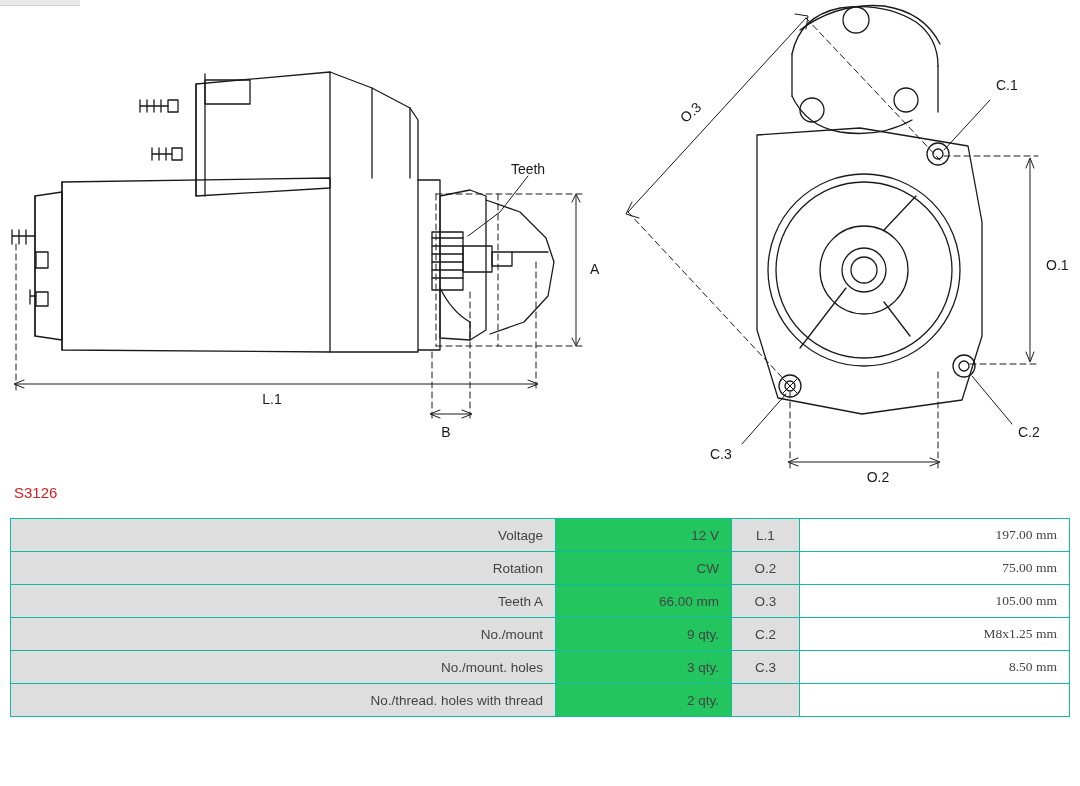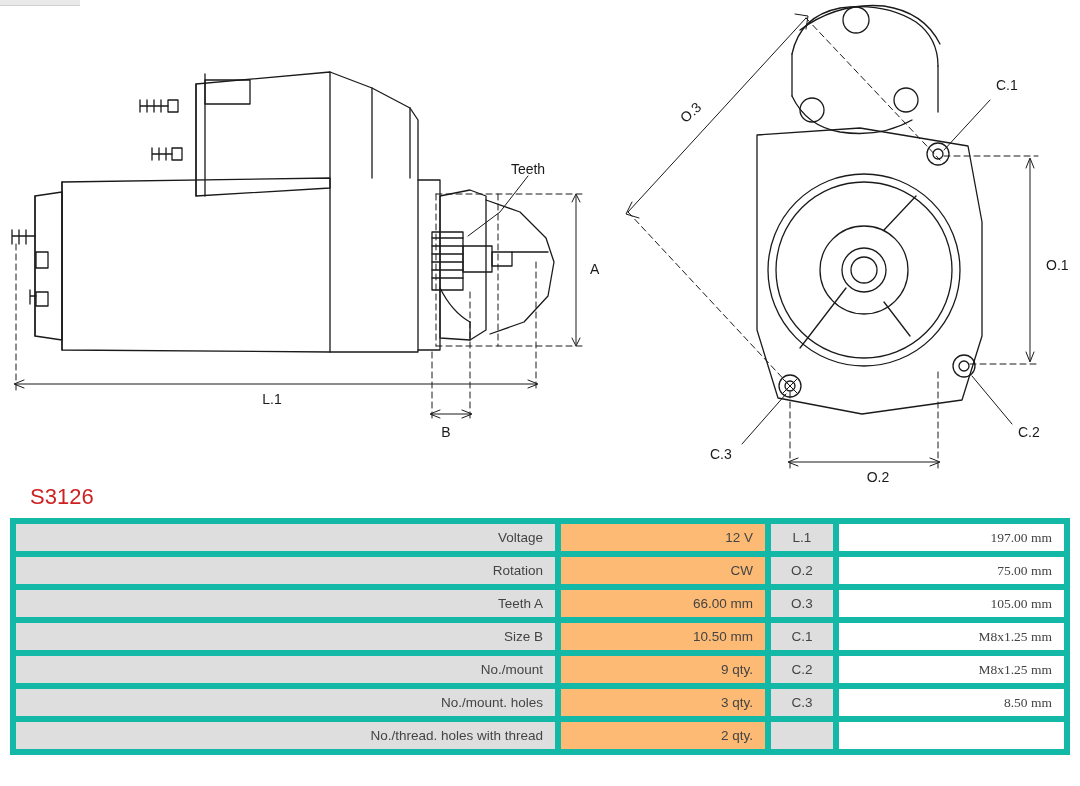--- a/index.html
+++ b/index.html
@@ -16,51 +16,50 @@
     position: absolute;
     top: 0; left: 0;
     width: 1080px; height: 490px;
   }
   .drawing svg { display: block; }
 
   .part-number {
     position: absolute;
     left: 14px;
     top: 484px;
-    font-size: 22px;
+    font-size: 15px;
     color: #cc2222;
     font-family: "Liberation Sans", sans-serif;
-    margin-left: 16px;
   }
 
   table.spec {
     position: absolute;
     left: 10px;
     top: 518px;
     width: 1060px;
     border-collapse: collapse;
     font-size: 13.5px;
   }
   table.spec td {
-    border: 6px solid #14b8a6;
+    border: 1px solid #14b8a6;
     height: 33px;
     padding: 0 12px;
     white-space: nowrap;
   }
   td.lbl {
     background: #dedede;
     text-align: right;
     width: 545px;
     color: #444444;
   }
   td.val {
-    background: #fdba74;
+    background: #22c55e;
     border: 1px solid #d8d8d8;
     text-align: right;
-    width: 210px;
+    width: 176px;
     color: #444444;
   }
   td.lbl2 {
     background: #dedede;
     text-align: center;
     width: 68px;
     color: #444444;
   }
   td.val2 {
     background: #ffffff;
@@ -233,26 +232,20 @@
         <td class="lbl2">O.2</td>
         <td class="val2">75.00 mm</td>
       </tr>
       <tr>
         <td class="lbl">Teeth A</td>
         <td class="val">66.00 mm</td>
         <td class="lbl2">O.3</td>
         <td class="val2">105.00 mm</td>
       </tr>
       <tr>
-        <td class="lbl">Size B</td>
-        <td class="val">10.50 mm</td>
-        <td class="lbl2">C.1</td>
-        <td class="val2">M8x1.25 mm</td>
-      </tr>
-      <tr>
         <td class="lbl">No./mount</td>
         <td class="val">9 qty.</td>
         <td class="lbl2">C.2</td>
         <td class="val2">M8x1.25 mm</td>
       </tr>
       <tr>
         <td class="lbl">No./mount. holes</td>
         <td class="val">3 qty.</td>
         <td class="lbl2">C.3</td>
         <td class="val2">8.50 mm</td>

